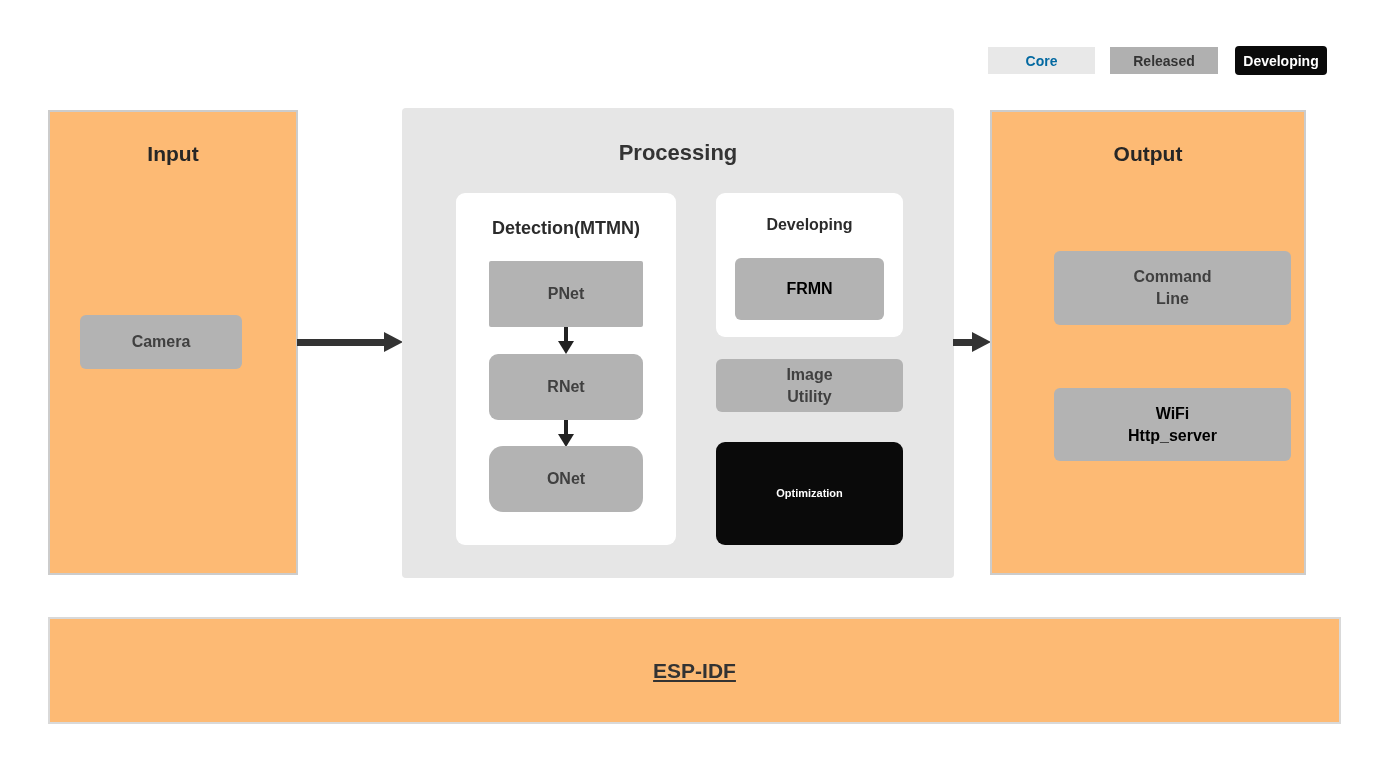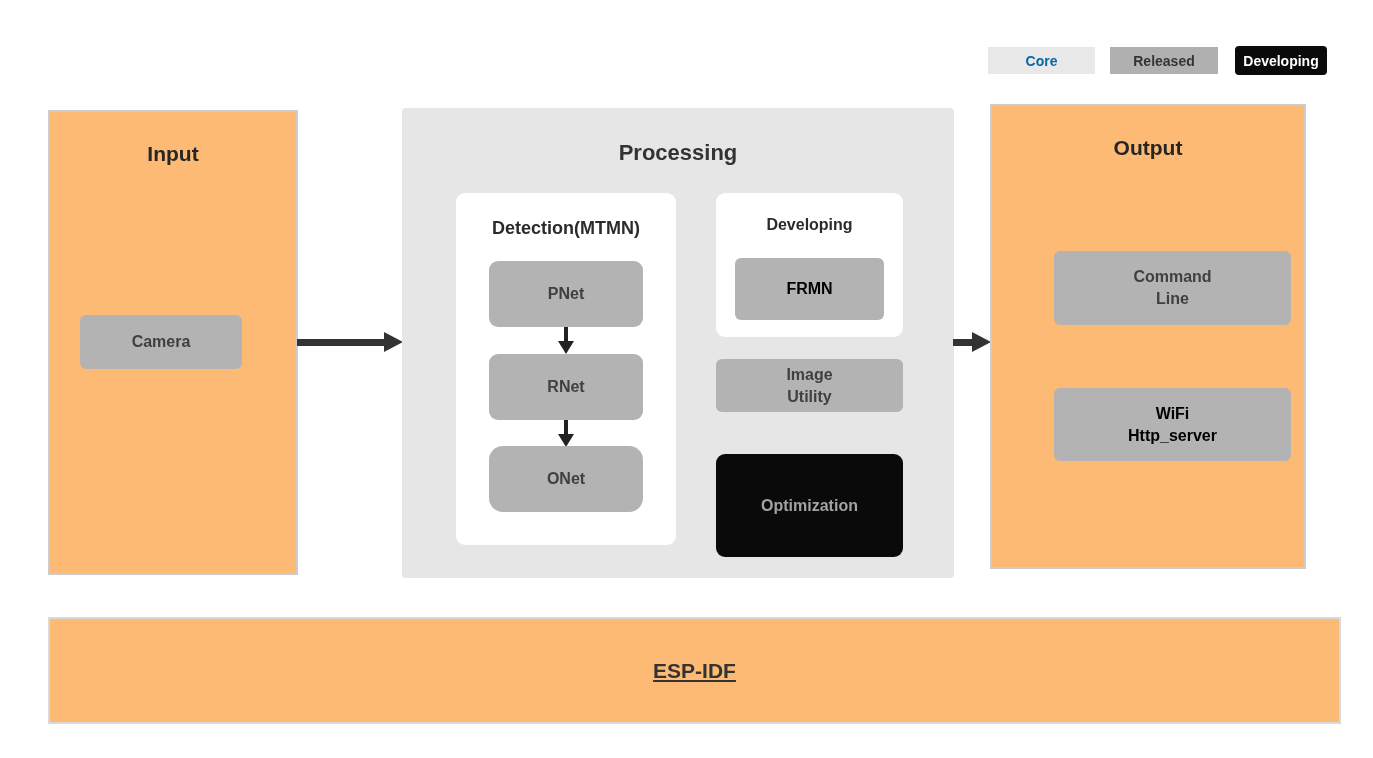--- a/index.html
+++ b/index.html
@@ -17,21 +17,21 @@
   .legend-developing{left:1235px;top:46px;width:92px;height:29px;background:#0a0a0a;color:#ffffff;border-radius:4px;}
   
   .panel{
     position:absolute;background:#fdba74;border:2px solid #cccccc;box-sizing:border-box;
   }
   .panel-title{
     position:absolute;left:0;right:0;text-align:center;
     font-weight:bold;color:#262626;
   }
   #input-panel{left:48px;top:110px;width:250px;height:465px;}
-  #output-panel{left:990px;top:104px;width:316px;height:465px;}
+  #output-panel{left:990px;top:110px;width:316px;height:465px;}
   #processing-panel{
     position:absolute;left:402px;top:108px;width:552px;height:470px;
     background:#e6e6e6;border-radius:4px;
   }
   #espidf-panel{left:48px;top:617px;width:1293px;height:107px;border-color:#d9d9d9;}
   
   .card{
     position:absolute;background:#ffffff;border-radius:9px;
   }
   #detection-card{left:456px;top:193px;width:220px;height:352px;}
@@ -39,23 +39,23 @@
   .card-title{
     position:absolute;left:0;right:0;text-align:center;font-weight:bold;color:#2b2b2b;
   }
   
   .node{
     position:absolute;display:flex;align-items:center;justify-content:center;
     text-align:center;font-weight:bold;font-size:16px;color:#404040;
     background:#b3b3b3;border-radius:6px;white-space:pre-line;line-height:1.35;
   }
   .node.black-text{color:#000000;}
-  .node.dev{background:#0a0a0a;color:#a3a3a3;font-size:16px;margin-top:12px;}
+  .node.dev{background:#0a0a0a;color:#ffffff;font-size:11px;}
   #camera-node{left:80px;top:315px;width:162px;height:54px;}
-  #pnet-node{left:489px;top:261px;width:154px;height:66px;border-radius:9px;}
+  #pnet-node{left:489px;top:261px;width:154px;height:66px;border-radius:2px;}
   #rnet-node{left:489px;top:354px;width:154px;height:66px;border-radius:9px;}
   #onet-node{left:489px;top:446px;width:154px;height:66px;border-radius:14px;}
   #frmn-node{left:735px;top:258px;width:149px;height:62px;}
   #imgutil-node{left:716px;top:359px;width:187px;height:53px;}
   #optimization-node{left:716px;top:442px;width:187px;height:103px;border-radius:9px;}
   #cmdline-node{left:1054px;top:251px;width:237px;height:74px;}
   #wifi-node{left:1054px;top:388px;width:237px;height:73px;}
   
   .arrow-h{position:absolute;height:20px;}
   .arrow-h .shaft{position:absolute;top:7px;left:0;height:7px;background:#333333;}

